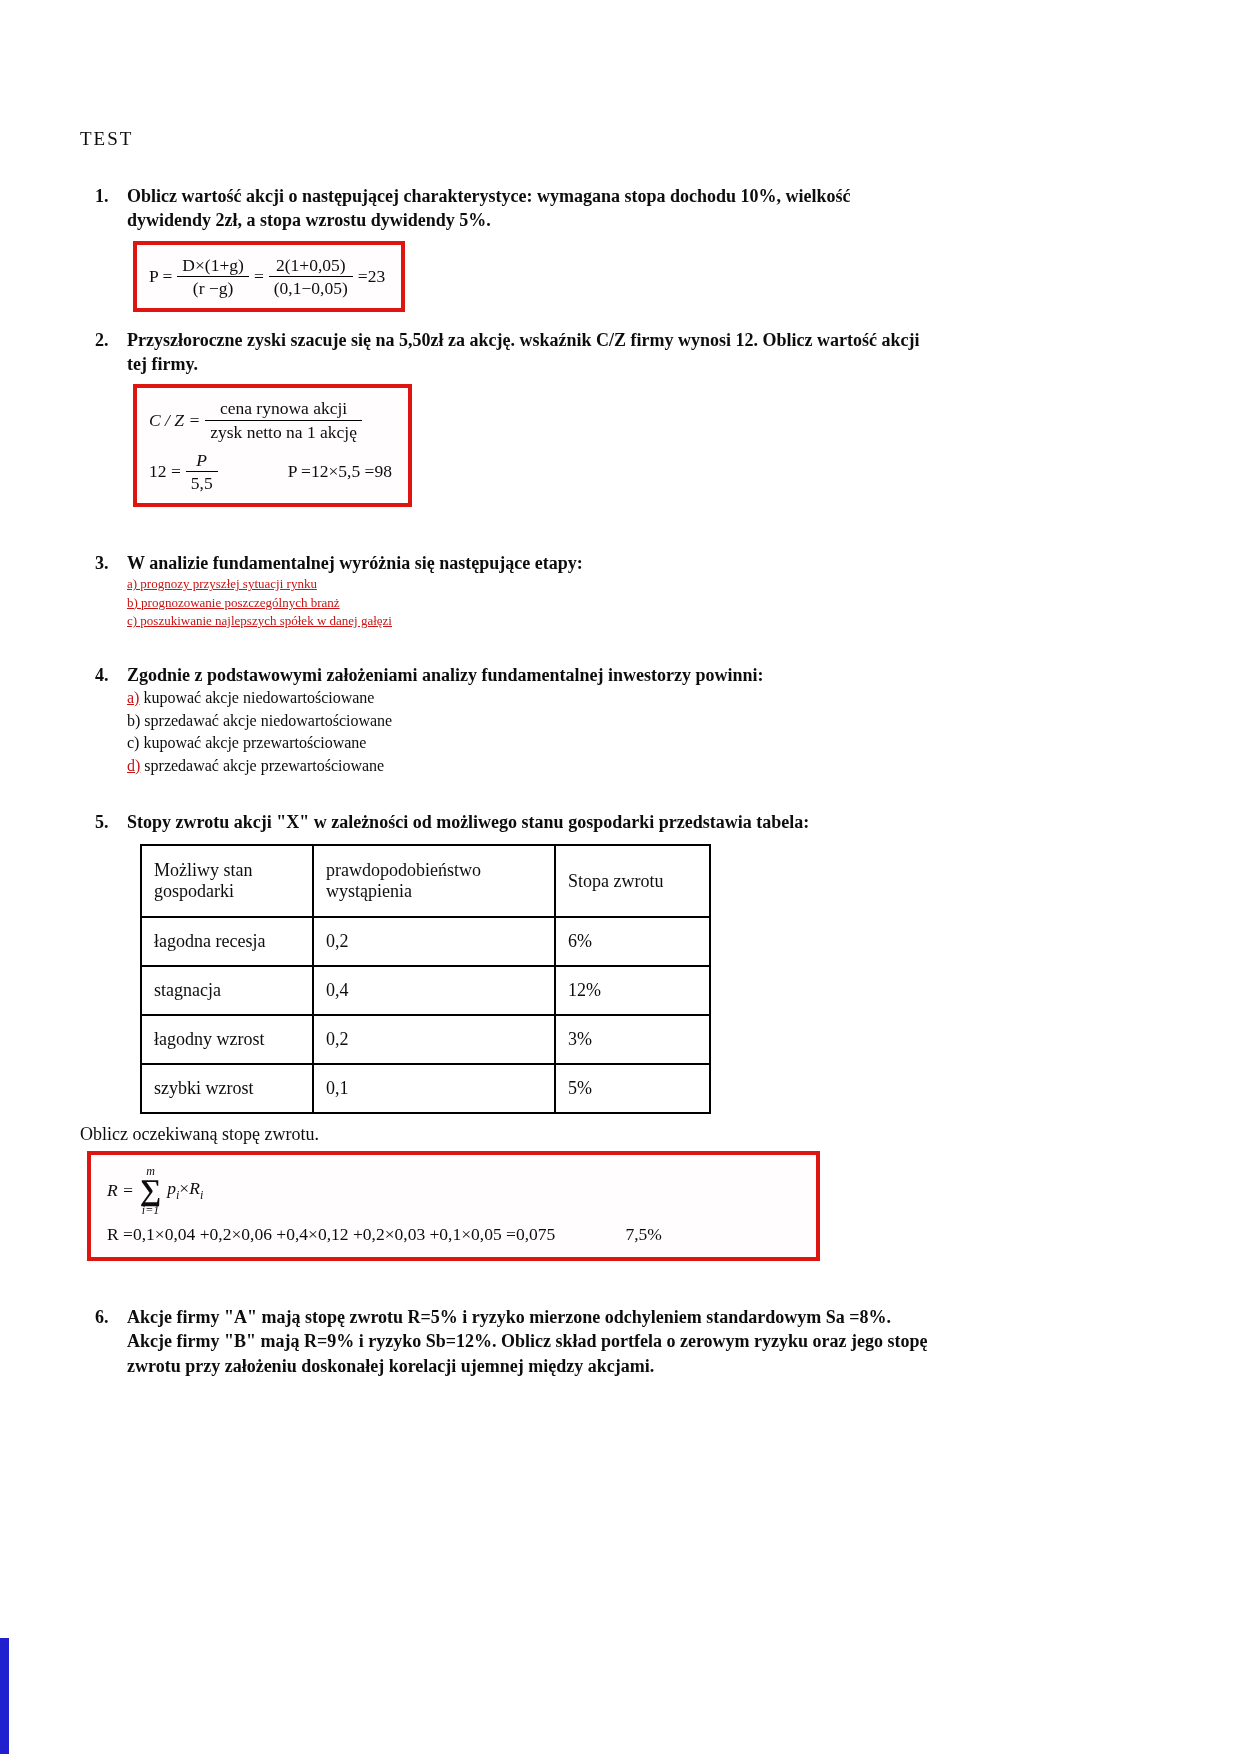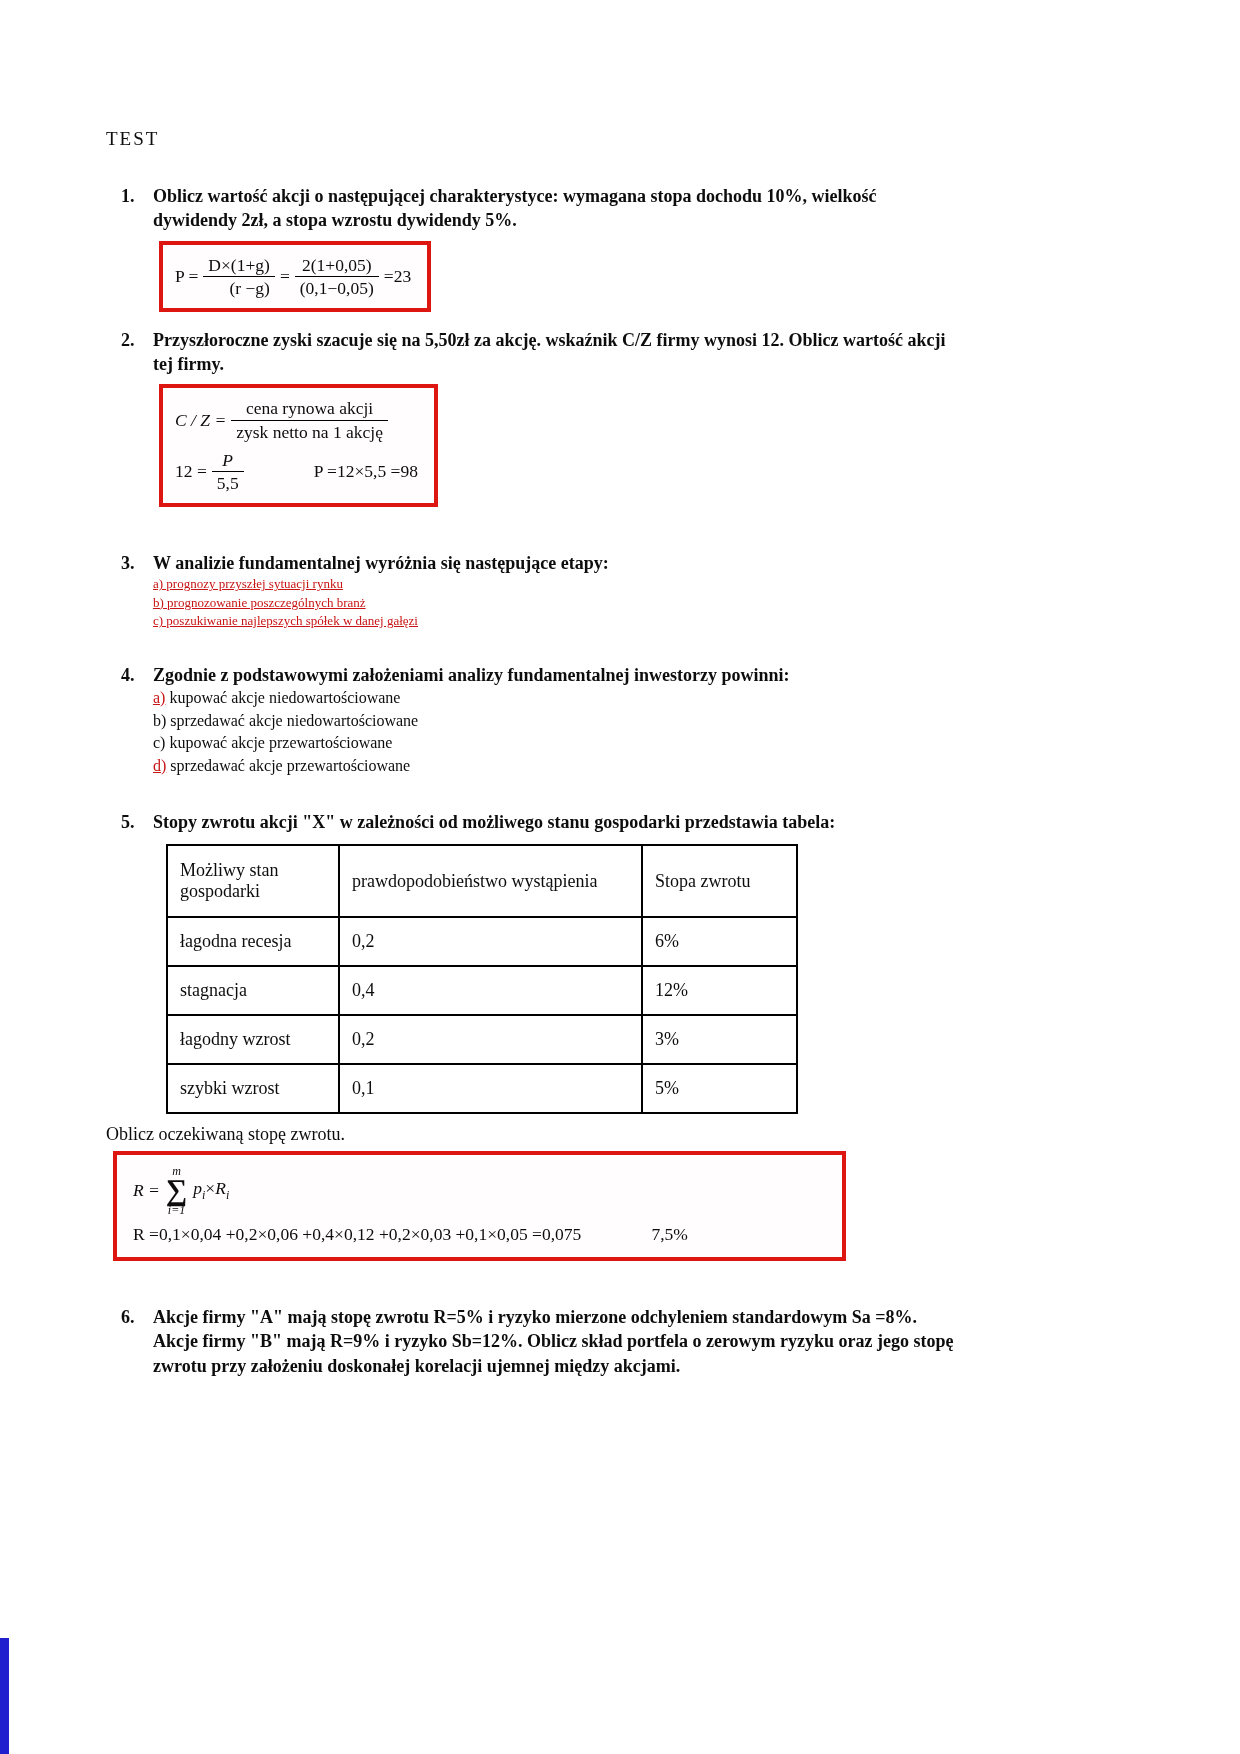--- a/index.html
+++ b/index.html
@@ -7,21 +7,21 @@
   .page {
     position:relative;
     width:1240px;
     height:1754px;
     margin:0 auto;
     background:#ffffff;
     font-family:"Liberation Serif","DejaVu Serif",serif;
     color:#0d0d0d;
     overflow:hidden;
   }
-  .content { padding:128px 90px 0 106px; }
+  .content { padding:128px 90px 0 80px; }
   .doc-title {
     font-size:19px;
     letter-spacing:2px;
     margin-bottom:34px;
     font-weight:400;
   }
   .q { display:flex; align-items:flex-start; }
   .qnum {
     flex:0 0 47px;
     padding-left:15px;
@@ -47,21 +47,21 @@
     gap:5px;
   }
   .formula + .formula { margin-top:8px; }
   .frac {
     display:inline-block;
     text-align:center;
     vertical-align:middle;
     line-height:1.15;
   }
   .frac .num { display:block; border-bottom:1.6px solid #000; padding:0 5px 1px; }
-  .frac .den { display:block; padding:1px 5px 0;text-align:right; }
+  .frac .den { display:block; padding:1px 5px 0; }
   .it { font-style:italic; }
   .gap60 { display:inline-block; width:60px; }
 
   .red-ans {
     color:#c81414;
     text-decoration:underline;
     font-weight:400;
     font-size:13px;
     line-height:1.42;
   }
@@ -76,21 +76,21 @@
     border:2.5px solid #000;
     font-weight:400;
     text-align:left;
     vertical-align:middle;
     font-size:18px;
     padding:12px 12px;
   }
   .tbl th { height:72px; }
   .tbl td { height:49px; }
   .col-state { width:172px; }
-  .col-prob  { width:303px; }
+  .col-prob  { width:242px; }
   .col-ret   { width:155px; }
 
   .note-line { font-size:18px; margin-top:8px; }
 
   .bigbox {
     border:4px solid #dd1612;
     margin:6px 0 0 7px;
     width:733px;
     padding:10px 14px 12px 16px;
     background:#fffdfd;

